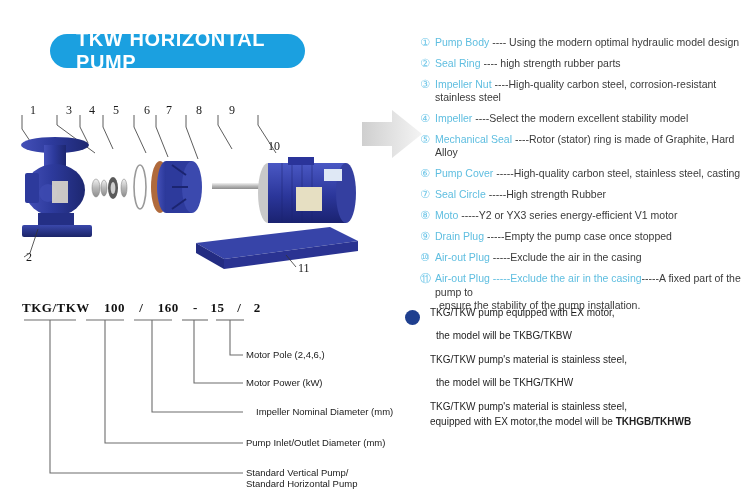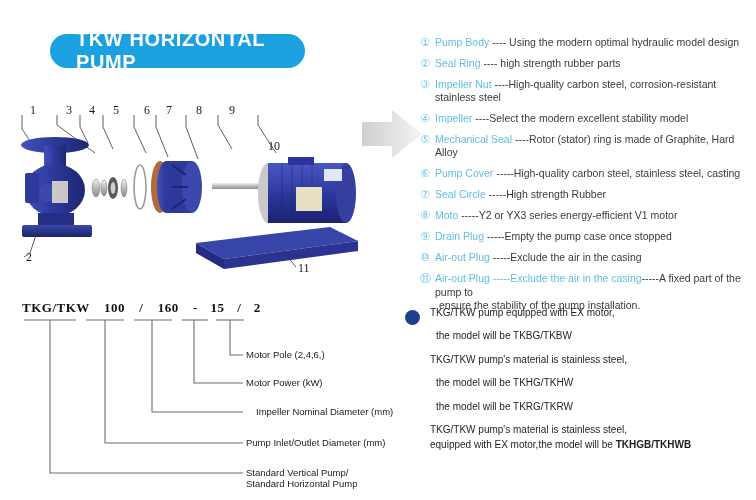--- a/index.html
+++ b/index.html
@@ -294,19 +294,18 @@
     </span>
   </div>
 
   <div class="notes">
     <div class="notes-bullet"></div>
     <div class="notes-body">
       <div class="note-line">TKG/TKW pump equipped with EX motor,</div>
       <div class="note-line indent">the model will be TKBG/TKBW</div>
       <div class="note-line">TKG/TKW pump's material is stainless steel,</div>
       <div class="note-line indent">the model will be TKHG/TKHW</div>
-      <div class="note-line indent">the model will be TKRG/TKRW</div>
       <div class="note-line tight">TKG/TKW pump's material is stainless steel,</div>
       <div class="note-line"><span>equipped with EX motor,the model will be </span><b>TKHGB/TKHWB</b></div>
     </div>
   </div>
 
 </div>
 
 </body></html>

